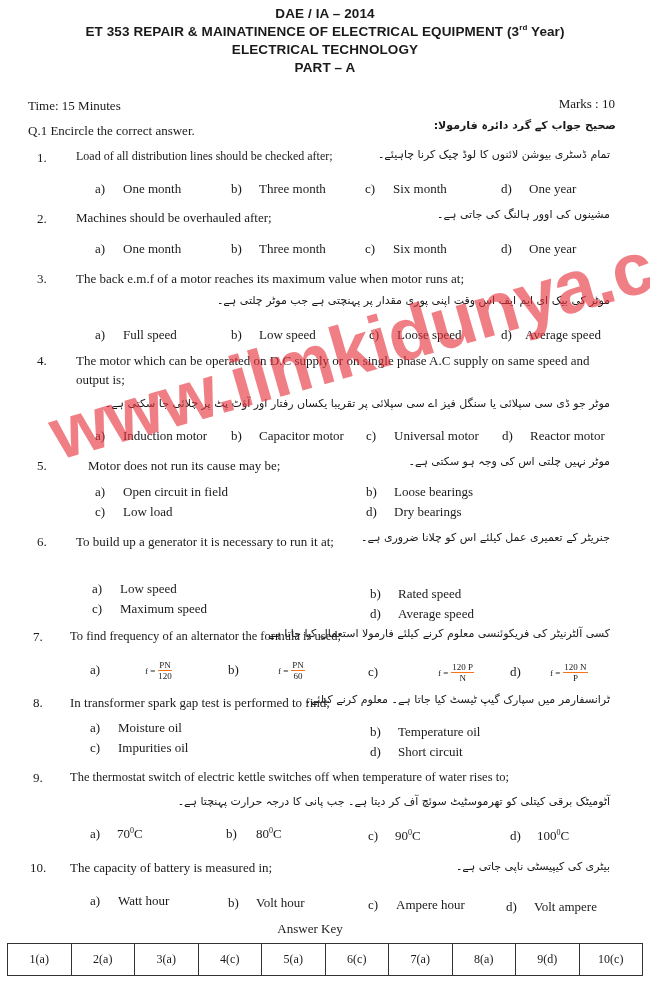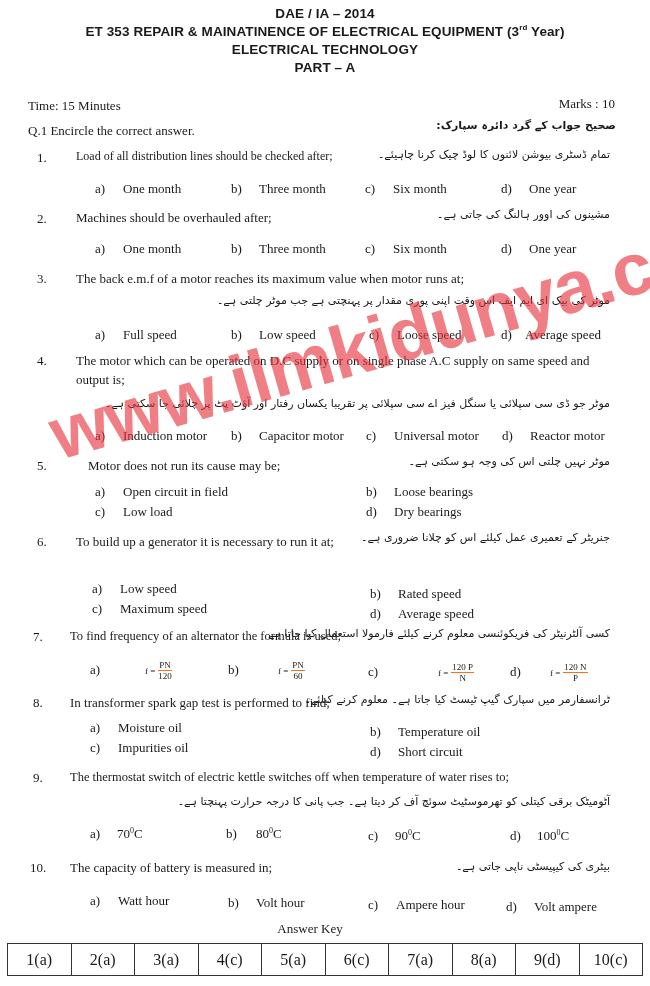--- a/index.html
+++ b/index.html
@@ -12,35 +12,35 @@
   .num { position: absolute; font-size: 13px; }
   .qtext { position: absolute; font-size: 13px; white-space: nowrap; }
   .opt { position: absolute; font-size: 13px; white-space: nowrap; }
   .opt .lt { display: inline-block; width: 28px; }
   .frac { display: inline-flex; align-items: center; font-size: 9px; }
   .frac .f { display: inline-flex; flex-direction: column; align-items: center; margin-left: 3px; }
   .frac .f span:first-child { border-bottom: 1px solid #f97316; padding: 0 1px; }
   .watermark { position: absolute; left: 40px; top: 395px; font-family: "Liberation Sans", "DejaVu Sans", sans-serif; font-weight: bold; font-size: 74px; color: #e8323c; opacity: 0.62; transform: rotate(-16deg); transform-origin: left top; letter-spacing: -1px; pointer-events: none; }
   .anskey-title { position: absolute; left: 0; width: 620px; top: 921px; text-align: center; font-size: 13px; }
   .anskey { position: absolute; left: 7px; top: 943px; width: 636px; height: 33px; display: flex; border: 1px solid #333; }
-  .anskey .cell { flex: 1; border-right: 1px solid #333; display: flex; align-items: center; justify-content: center; font-size: 16px; }
+  .anskey .cell { flex: 1; border-right: 1px solid #333; display: flex; align-items: center; justify-content: center; font-size: 12px; }
   .anskey .cell:last-child { border-right: none; }
 </style>
 </head>
 <body>
 
 <div class="hdr" style="top:6px;">DAE / IA – 2014</div>
 <div class="hdr" style="top:23px;"><span>ET 353 REPAIR &amp; MAINATINENCE OF ELECTRICAL EQUIPMENT (3</span><sup>rd</sup><span> Year)</span></div>
 <div class="hdr" style="top:42px;">ELECTRICAL TECHNOLOGY</div>
 <div class="hdr" style="top:60px;">PART – A</div>
 
 <div class="abs" style="left:28px; top:98px;">Time: 15 Minutes</div>
 <div class="abs" style="right:35px; top:96px;">Marks : 10</div>
 <div class="abs" style="left:28px; top:123px;">Q.1  Encircle the correct answer.</div>
-<div class="urdu" style="right:34px; top:119px; font-weight:bold;">صحیح جواب کے گرد دائرہ سپارک:</div>
+<div class="urdu" style="right:34px; top:119px; font-weight:bold;">صحیح جواب کے گرد دائرہ فارمولا:</div>
 
 <div class="num" style="left:37px; top:150px;">1.</div>
 <div class="qtext" style="left:76px; top:149px; font-size:12px;">Load of all distribution lines should be checked after;</div>
 <div class="urdu" style="right:40px; top:148px;">تمام ڈسٹری بیوشن لائنوں کا لوڈ چیک کرنا چاہیئے۔</div>
 <div class="opt" style="left:95px; top:181px;"><span class="lt">a)</span><span>One month</span></div>
 <div class="opt" style="left:231px; top:181px;"><span class="lt">b)</span><span>Three month</span></div>
 <div class="opt" style="left:365px; top:181px;"><span class="lt">c)</span><span>Six month</span></div>
 <div class="opt" style="left:501px; top:181px;"><span class="lt">d)</span><span>One year</span></div>
 
 <div class="num" style="left:37px; top:211px;">2.</div>

